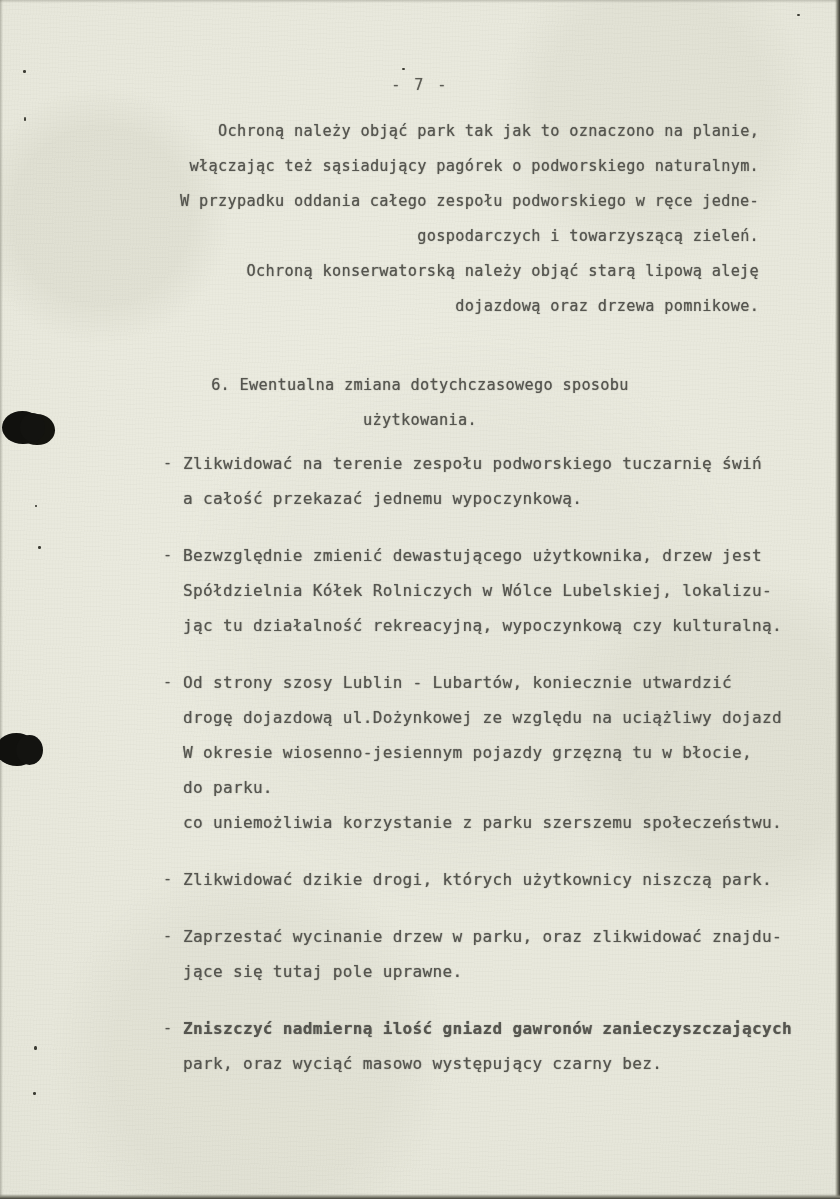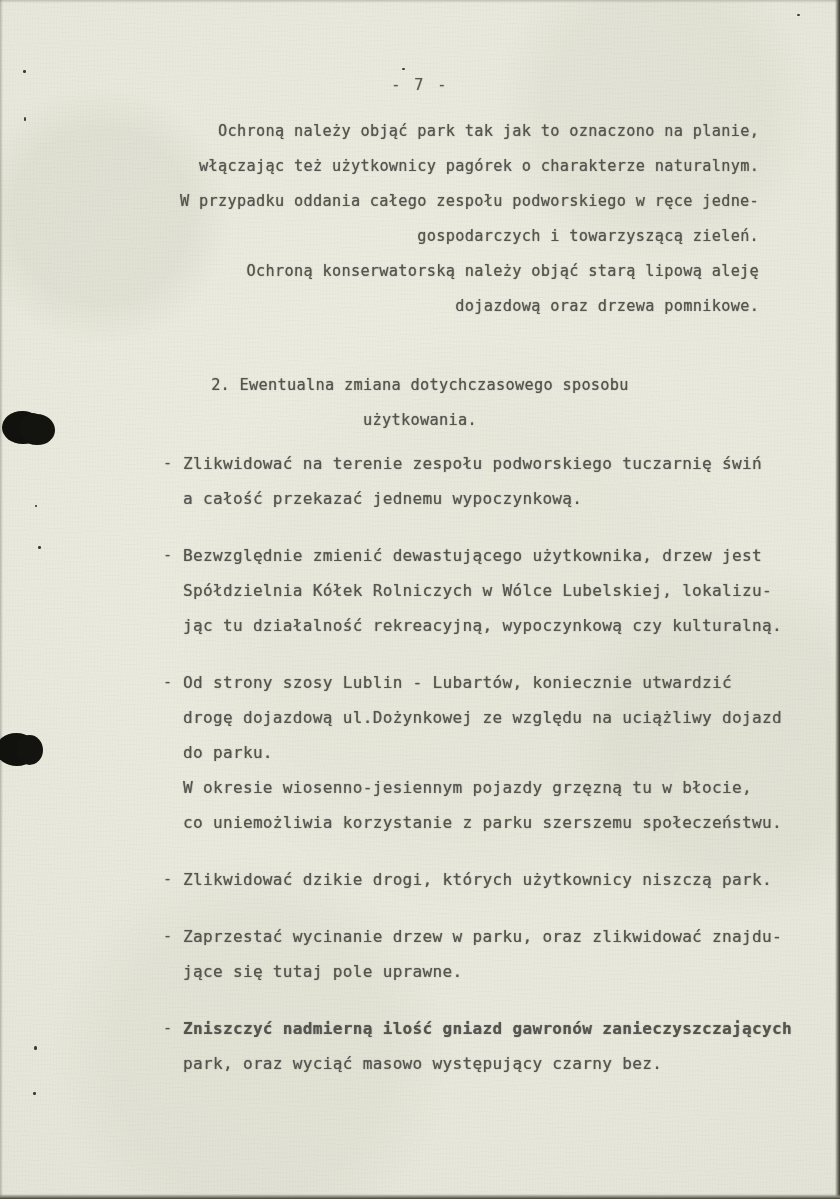--- a/index.html
+++ b/index.html
@@ -181,29 +181,29 @@
 
   <div class="edge-top"></div>
   <div class="edge-left"></div>
   <div class="edge-right"></div>
   <div class="edge-bottom"></div>
 
   <div class="page-number">- 7 -</div>
 
   <div class="body-block">
     <div class="body-line">Ochroną należy objąć park tak jak to oznaczono na planie,</div>
-    <div class="body-line">włączając też użytkownicy pagórek o charakterze naturalnym.</div>
+    <div class="body-line">włączając też sąsiadujący pagórek o podworskiego naturalnym.</div>
     <div class="body-line">W przypadku oddania całego zespołu podworskiego w ręce jedne-</div>
     <div class="body-line">gospodarczych i towarzyszącą zieleń.</div>
     <div class="body-line">Ochroną konserwatorską należy objąć starą lipową aleję</div>
     <div class="body-line">dojazdową oraz drzewa pomnikowe.</div>
   </div>
 
   <div class="heading-block">
-    <div class="heading-line">2. Ewentualna zmiana dotychczasowego sposobu</div>
+    <div class="heading-line">6. Ewentualna zmiana dotychczasowego sposobu</div>
     <div class="heading-line">użytkowania.</div>
   </div>
 
   <div class="bullets">
 
     <div class="bullet-item">
       <div class="bullet-row">
         <span class="bullet-dash">-</span>
         <span class="bullet-text">Zlikwidować na terenie zespołu podworskiego tuczarnię świń</span>
       </div>
@@ -227,24 +227,24 @@
 
     <div class="bullet-item gap">
       <div class="bullet-row">
         <span class="bullet-dash">-</span>
         <span class="bullet-text">Od strony szosy Lublin - Lubartów, koniecznie utwardzić</span>
       </div>
       <div class="bullet-row">
         <span class="bullet-text">drogę dojazdową ul.Dożynkowej ze względu na uciążliwy dojazd</span>
       </div>
       <div class="bullet-row">
+        <span class="bullet-text">W okresie wiosenno-jesiennym pojazdy grzęzną tu w błocie,</span>
+      </div>
+      <div class="bullet-row">
         <span class="bullet-text">do parku.</span>
-      </div>
-      <div class="bullet-row">
-        <span class="bullet-text">W okresie wiosenno-jesiennym pojazdy grzęzną tu w błocie,</span>
       </div>
       <div class="bullet-row">
         <span class="bullet-text">co uniemożliwia korzystanie z parku szerszemu społeczeństwu.</span>
       </div>
     </div>
 
     <div class="bullet-item gap">
       <div class="bullet-row">
         <span class="bullet-dash">-</span>
         <span class="bullet-text">Zlikwidować dzikie drogi, których użytkownicy niszczą park.</span>

